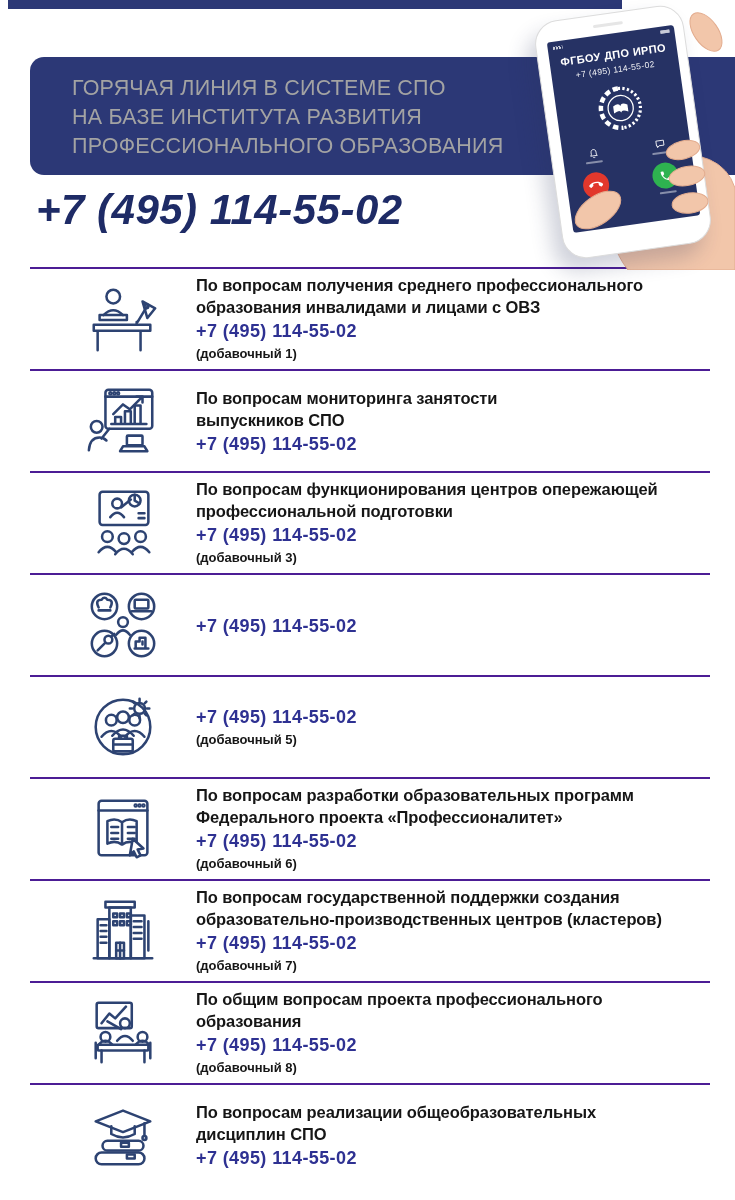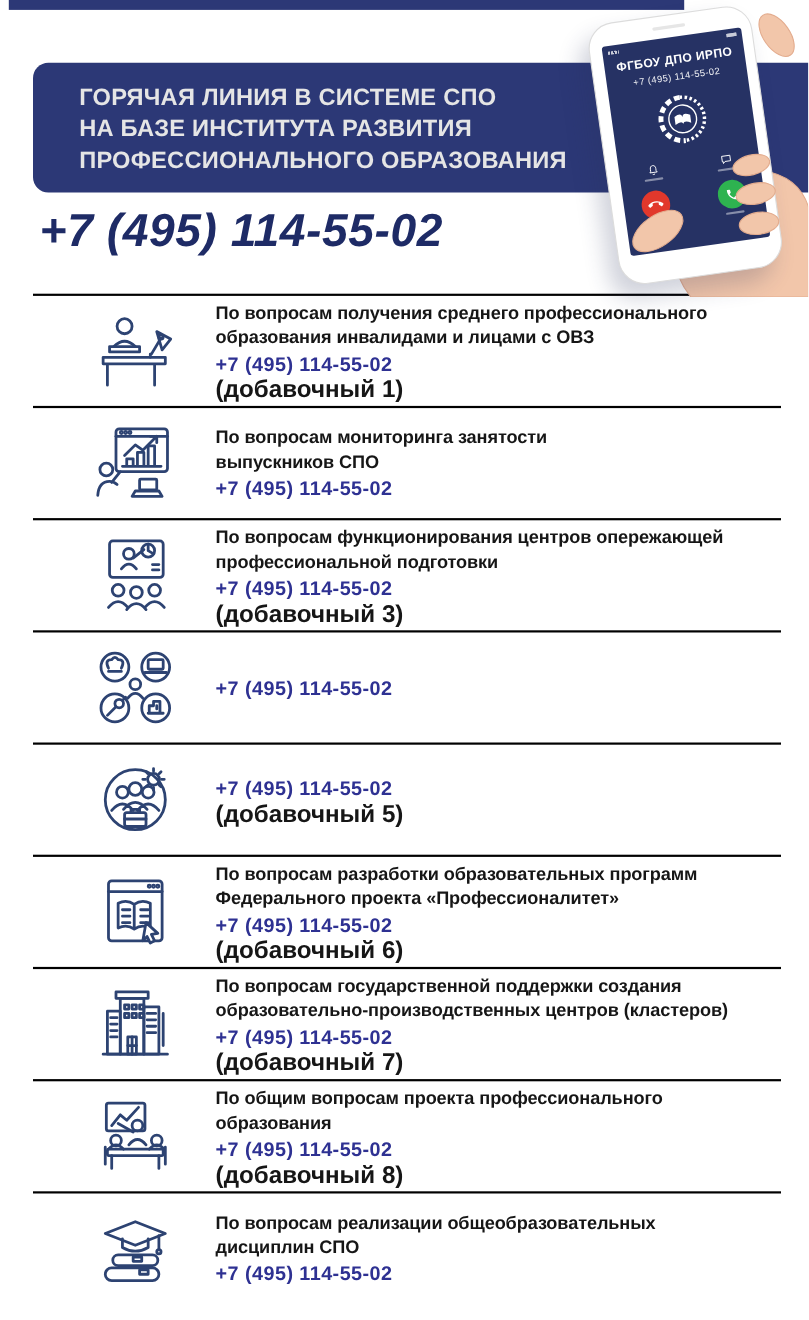--- a/index.html
+++ b/index.html
@@ -6,21 +6,21 @@
   html,body { background:#ffffff; }
   body { font-family:"Liberation Sans","DejaVu Sans",sans-serif; }
   .page { position:relative; width:735px; height:1200px; background:#fff; overflow:hidden; }
 
   
   .top-strip { position:absolute; left:8px; top:0; width:614px; height:9px; background:#2c3876; }
 
   
   .banner { position:absolute; left:30px; top:57px; width:705px; height:118px;
             background:#2c3876; border-radius:14px 0 0 14px; z-index:0; }
-  .banner-title { padding:17px 0 0 42px; color:#e5e5e5; font-size:21.5px; font-weight:700;
+  .banner-title { padding:17px 0 0 42px; color:#a3a3a3; font-size:21.5px; font-weight:400;
                   line-height:29px; white-space:pre-line; letter-spacing:.2px; }
 
   .big-number { position:absolute; left:36px; top:186px; font-size:42px; font-weight:700;
                 font-style:italic; color:#1e2b66; letter-spacing:.5px; z-index:1; }
 
   
   .phone-area { position:absolute; right:0; top:0; width:215px; height:270px; z-index:2; }
   .hand-back, .hand-front { position:absolute; left:0; top:0; width:215px; height:270px; }
   .hand-back { z-index:1; } .hand-front { z-index:3; pointer-events:none; }
   .phone { position:absolute; left:28px; top:12px; width:150px; height:240px; background:#fff;
@@ -40,26 +40,26 @@
   .action-row { display:flex; justify-content:space-between; padding:0 22px; margin-top:5px; }
   .action { display:flex; flex-direction:column; align-items:center; }
   .action .lbl, .call .lbl { width:17px; height:2px; background:rgba(255,255,255,.45); margin-top:3px; border-radius:1px; }
   .call-row { display:flex; justify-content:space-between; padding:0 16px; margin-top:9px; }
   .call { display:flex; flex-direction:column; align-items:center; }
   .call-btn { width:26px; height:26px; border-radius:50%; display:flex; align-items:center; justify-content:center; }
   .decline { background:#e2382c; } .accept { background:#2eb350; }
 
   
   .list { position:absolute; left:30px; top:267px; width:680px; z-index:1; }
-  .row { display:flex; align-items:center; height:102px; border-top:2px solid #000000; }
+  .row { display:flex; align-items:center; height:102px; border-top:2px solid #4c1d95; }
   .icon-box { flex:0 0 166px; display:flex; justify-content:center; padding-left:20px; }
   .row-text { flex:1; }
   .desc { font-size:16.5px; font-weight:700; color:#161616; line-height:22px; white-space:pre-line; letter-spacing:-.1px; }
   .phone-line { font-size:18px; font-weight:700; color:#2e3192; line-height:24px; margin-top:1px; letter-spacing:.4px; }
-  .ext { font-size:22px; font-weight:700; color:#161616; line-height:22px; }
+  .ext { font-size:13px; font-weight:700; color:#161616; line-height:22px; }
   .li { stroke:#2d4372; stroke-width:2.6; fill:none; stroke-linecap:round; stroke-linejoin:round; }
 </style>
 </head>
 <body>
 
 <div class="page">
 
   <div class="top-strip"></div>
 
   <div class="banner">

